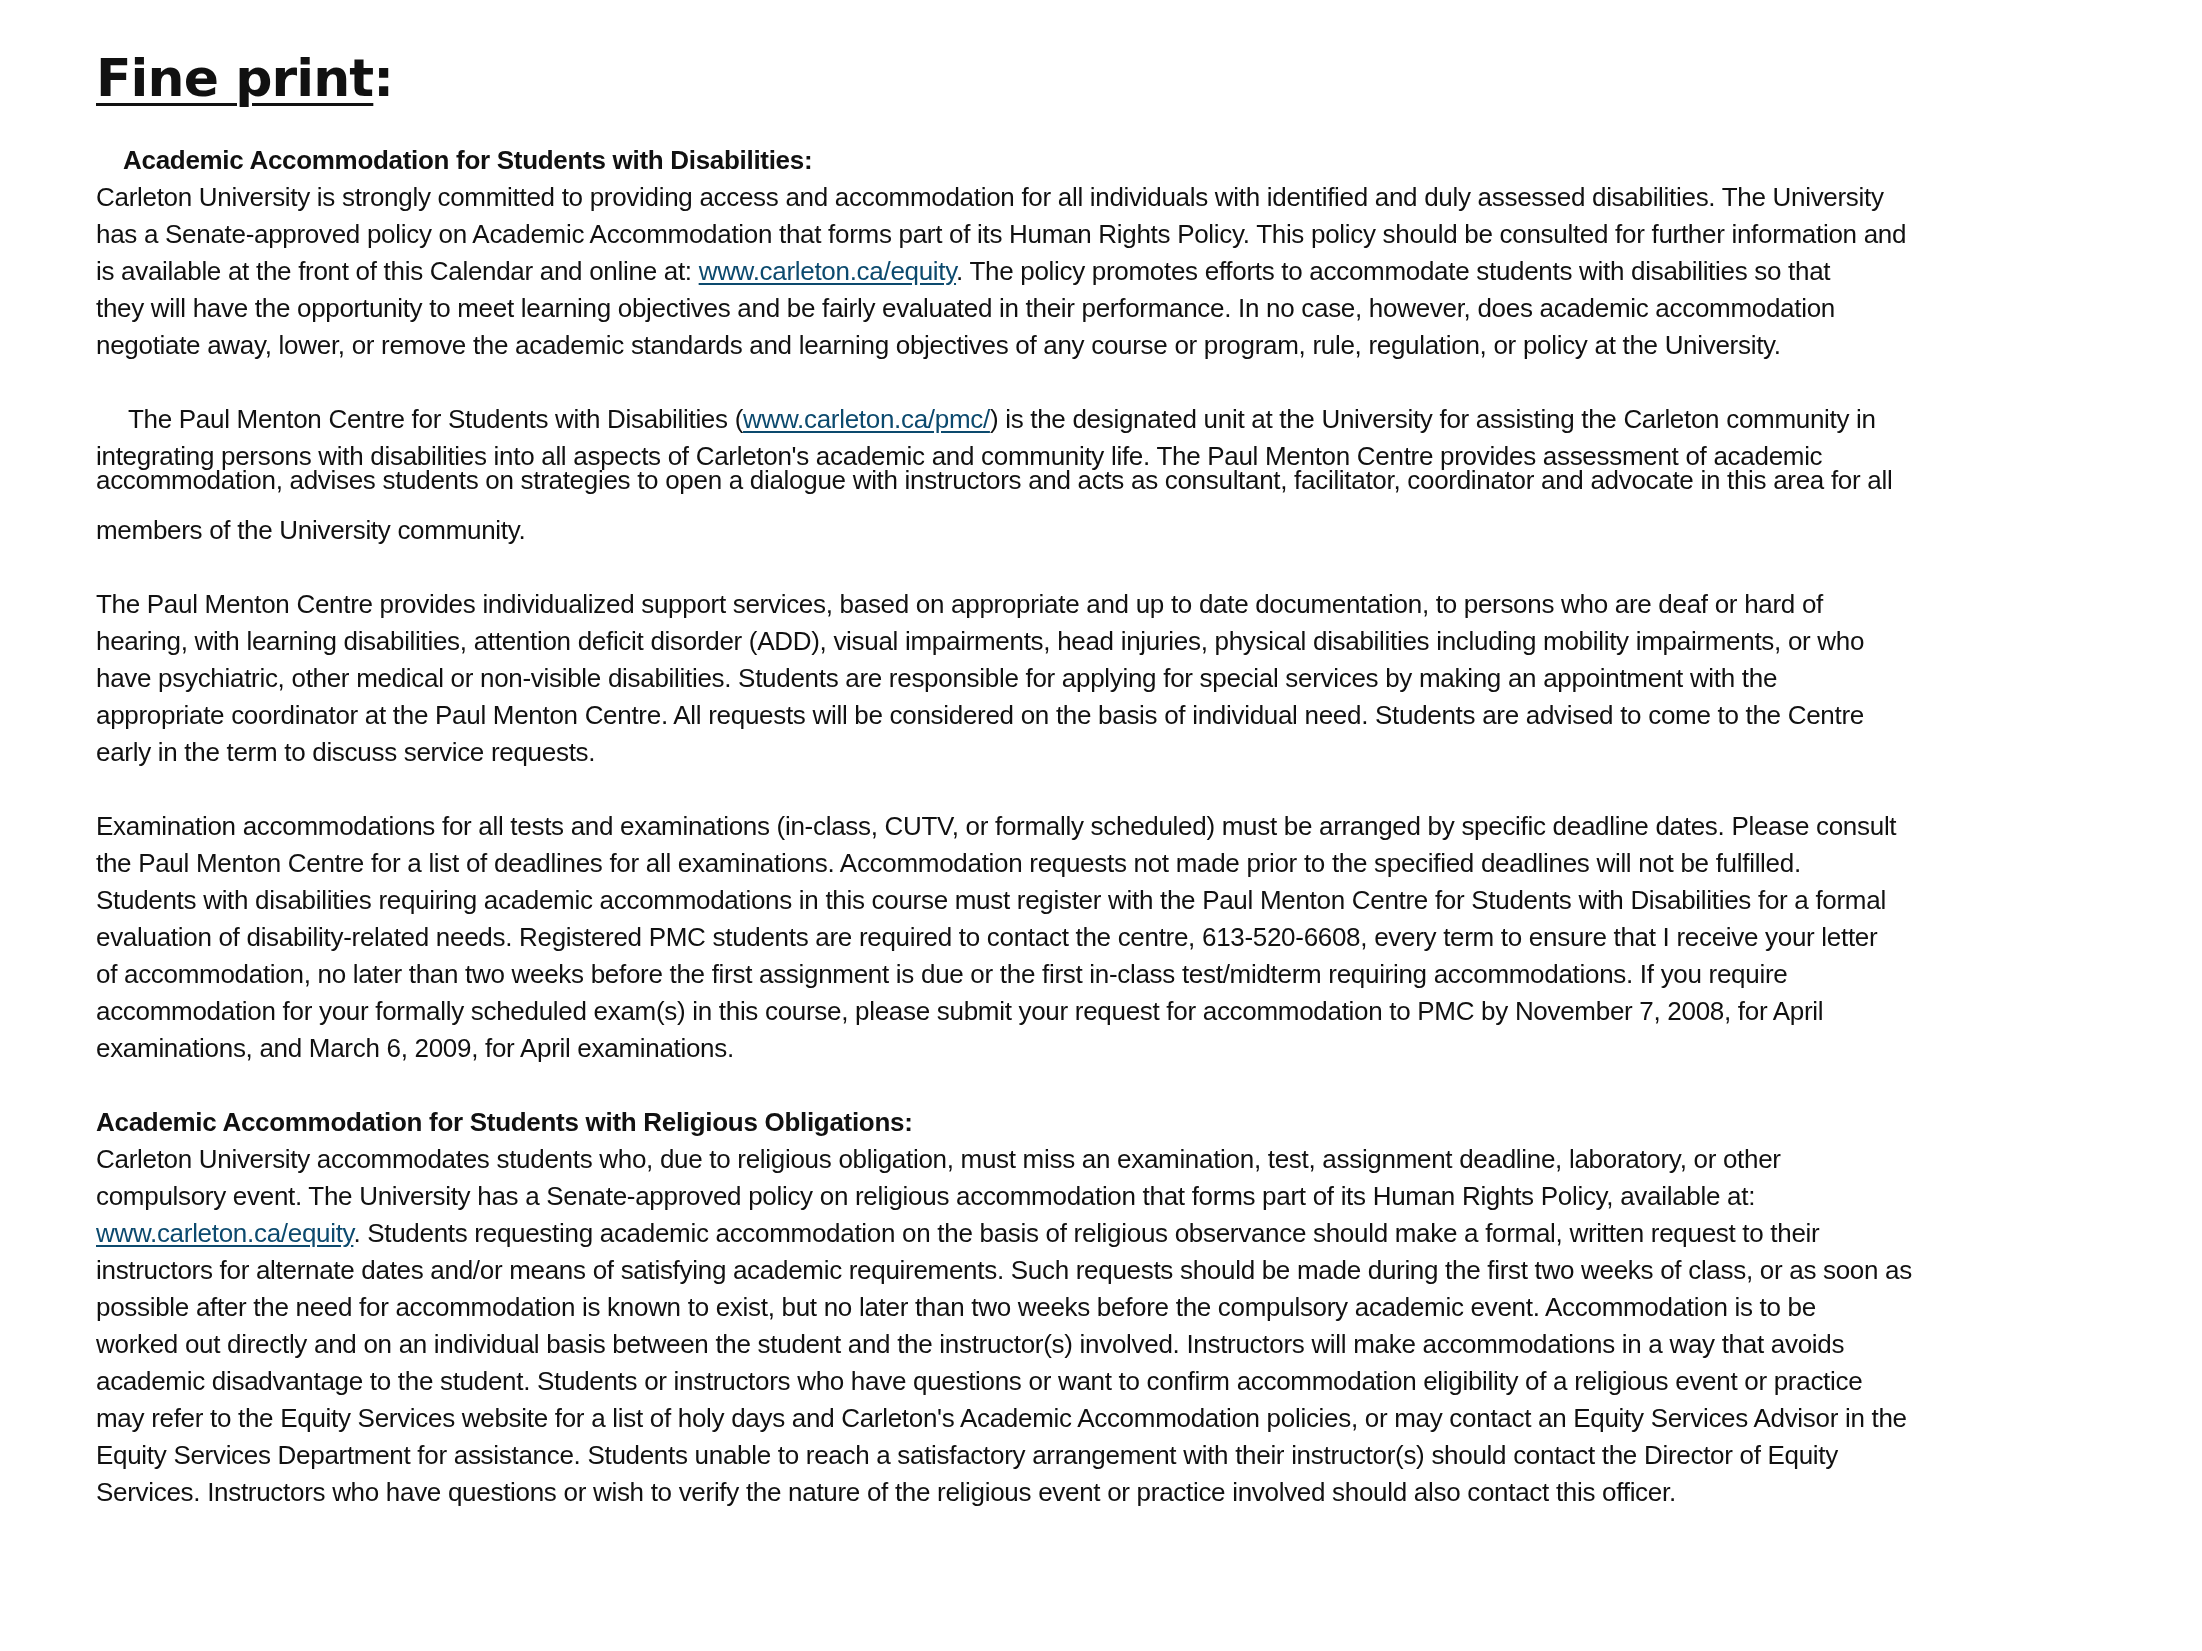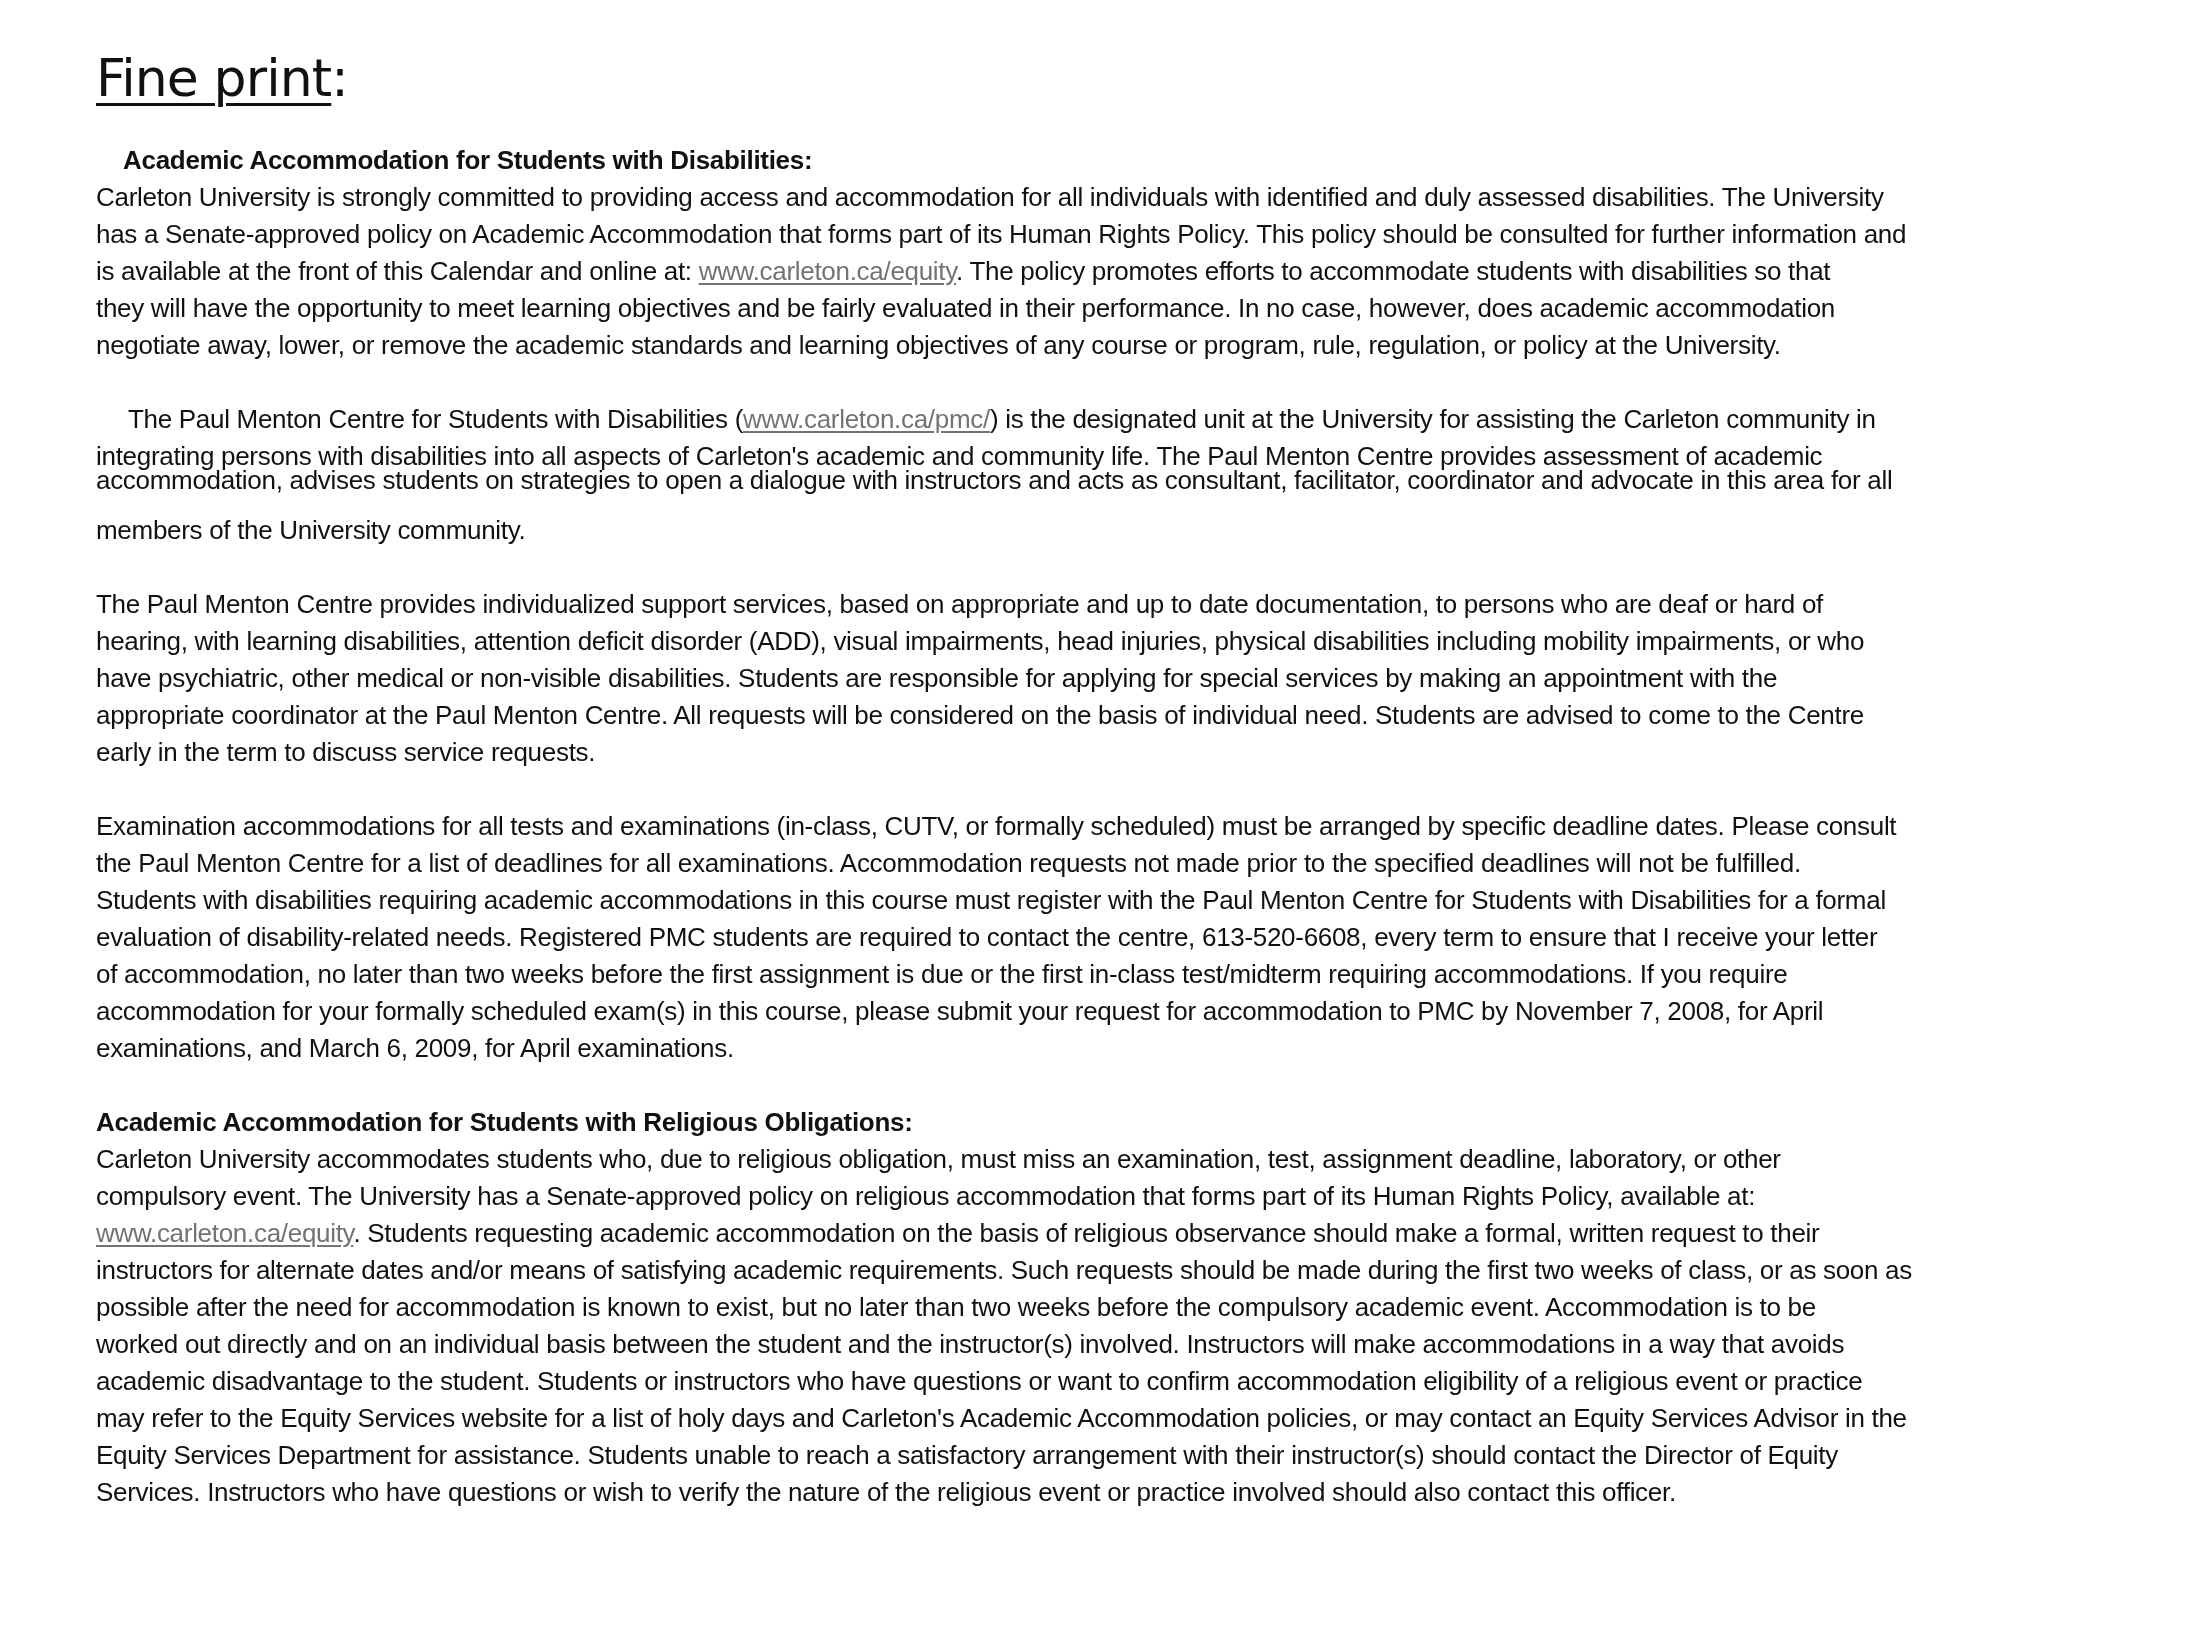--- a/index.html
+++ b/index.html
@@ -1,24 +1,24 @@
 <!DOCTYPE html>
 <html style="font-size:13.8px"><head>
 <meta charset="utf-8">
 <style>
   html, body { margin: 0; padding: 0; background: #ffffff; }
   body { width: 2203px; height: 1652px; position: relative; overflow: hidden;
          font-family: "Liberation Sans", "DejaVu Sans", sans-serif; color: #111111; }
   .title { position: absolute; left: 96px; top: 48px; font-size: 52px; line-height: 60px;
-           font-family: "DejaVu Sans", sans-serif; letter-spacing: -0.9px; }
+           font-family: "DejaVu Sans", sans-serif; letter-spacing: -0.9px; font-weight: bold; }
   .title .u { text-decoration: underline; text-decoration-thickness: 3.4px; text-underline-offset: 6.9px; }
   .line { position: absolute; left: 96px; white-space: nowrap; font-size: 26px; line-height: 37px;
           letter-spacing: -0.3px; }
   .bold { font-weight: bold; }
-  a.link { color: #737373; text-decoration: underline; text-underline-offset: 3.4px; }
+  a.link { color: #0c4a6e; text-decoration: underline; text-underline-offset: 3.4px; }
 </style>
 </head>
 <body>
 
 <div class="title"><span class="u">Fine print</span><span>:</span></div>
 
 <div id="doc">
     <div class="line bold" style="top: 142px; margin-left: 27px;">Academic Accommodation for Students with Disabilities:</div>
     <div class="line" style="top: 179px;">Carleton University is strongly committed to providing access and accommodation for all individuals with identified and duly assessed disabilities. The University</div>
     <div class="line" style="top: 216px;">has a Senate-approved policy on Academic Accommodation that forms part of its Human Rights Policy. This policy should be consulted for further information and</div>

